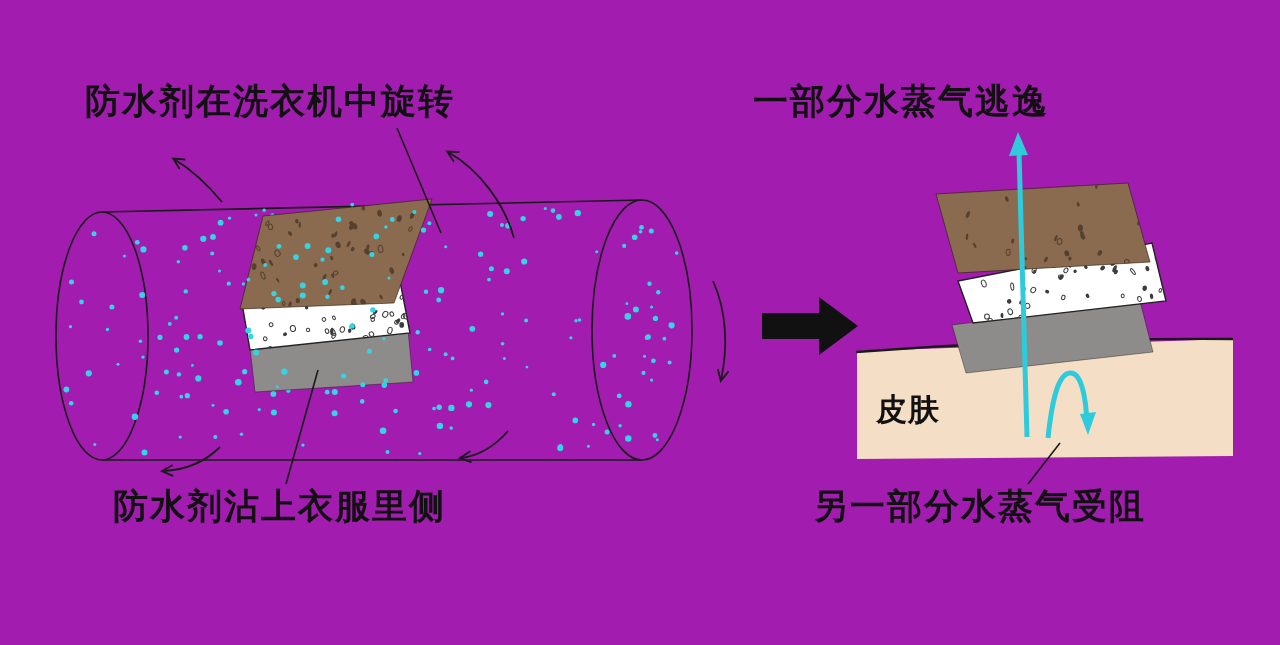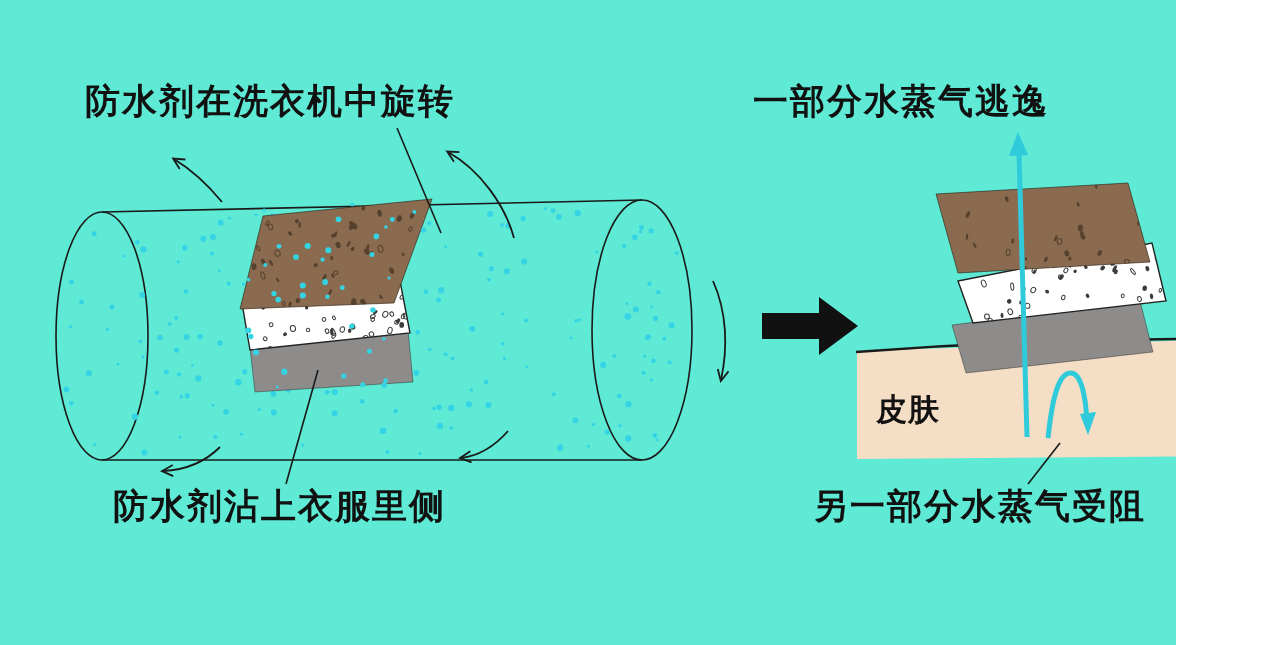--- a/index.html
+++ b/index.html
@@ -1,16 +1,16 @@
 <!DOCTYPE html>
 <html><head>
 <meta charset="utf-8">
 <style>
   html,body{margin:0;padding:0;background:#fff;}
-  .stage{position:relative;width:1176px;height:645px;background:#5eead4;overflow:hidden;}
+  .stage{position:relative;width:1280px;height:645px;background:#a21caf;overflow:hidden;}
   svg{display:block;}
   .lbl{font-family:"Liberation Sans","DejaVu Sans",sans-serif;font-weight:700;fill:#111;}
   .lbl-lg{font-size:35px;letter-spacing:2px;}
   .lbl-md{font-size:31px;letter-spacing:1px;}
   .ink{stroke:#1a1a1a;fill:none;}
 </style>
 </head>
 <body>
 
 <div class="stage">

